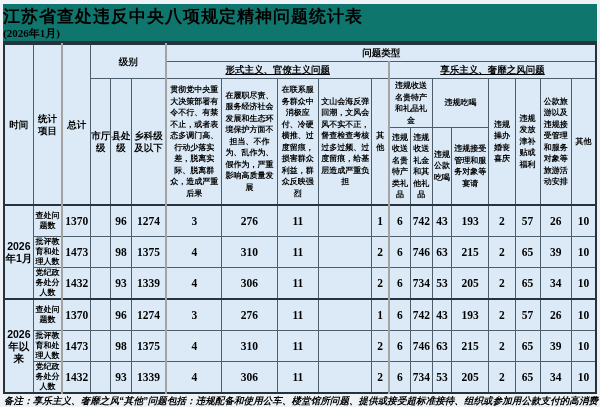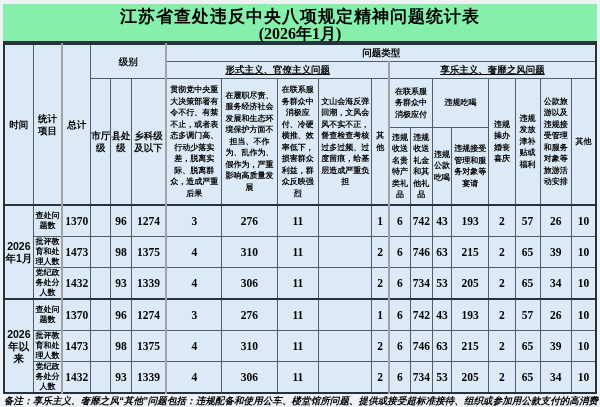--- a/index.html
+++ b/index.html
@@ -6,31 +6,31 @@
   body {
     width:600px; height:407px;
     background:#eef2f6;
     font-family:"Liberation Sans", sans-serif;
     color:#000;
     overflow:hidden;
   }
   .page { padding:4px 3px 0 3px; }
 
   .titleband {
-    background:#86efac;
+    background:#0f766e;
     border-bottom:2px solid #26323c;
-    text-align:center;
+    text-align:left;
     padding:2px 0 1px 0;
   }
   .title {
     font-size:17px; font-weight:bold; letter-spacing:1px; line-height:21px;
     font-family:"Liberation Sans", sans-serif;
   }
   .subtitle {
-    font-size:16px; font-weight:bold; line-height:13px;
+    font-size:11px; font-weight:bold; line-height:13px;
     font-family:"Liberation Serif", serif;
   }
 
   table.stats {
     table-layout:fixed;
     width:594px;
     border-collapse:collapse;
     background:#dbeaf6;
     border:2px solid #26323c;
   }
@@ -112,24 +112,24 @@
       <tr class="hr2">
         <th colspan="5" class="bl">形式主义、官僚主义问题</th>
         <th colspan="8" class="bl">享乐主义、奢靡之风问题</th>
       </tr>
       <tr class="hr3">
         <th rowspan="2">市厅级</th>
         <th rowspan="2">县处级</th>
         <th rowspan="2">乡科级及以下</th>
         <th rowspan="2" class="bl desc">贯彻党中央重大决策部署有令不行、有禁不止，或者表态多调门高、行动少落实差，脱离实际、脱离群众，造成严重后果</th>
         <th rowspan="2" class="desc">在履职尽责、服务经济社会发展和生态环境保护方面不担当、不作为、乱作为、假作为，严重影响高质量发展</th>
-        <th rowspan="2" class="desc">在联系服务群众中消极应付、冷硬横推、效率低下，损害群众利益，群众反映强烈</th>
+        <th rowspan="2" class="desc">在联系服务群众中消极应付、冷硬横推、过度留痕，损害群众利益，群众反映强烈</th>
         <th rowspan="2" class="desc">文山会海反弹回潮，文风会风不实不正，督查检查考核过多过频、过度留痕，给基层造成严重负担</th>
         <th rowspan="2" class="desc">其他</th>
-        <th colspan="2" class="bl desc">在联系服务群众中消极应付</th>
+        <th colspan="2" class="bl desc">违规收送名贵特产和礼品礼金</th>
         <th colspan="2" class="desc">违规吃喝</th>
         <th rowspan="2" class="desc">违规操办婚丧喜庆</th>
         <th rowspan="2" class="desc">违规发放津补贴或福利</th>
         <th rowspan="2" class="desc">公款旅游以及违规接受管理和服务对象等旅游活动安排</th>
         <th rowspan="2" class="desc">其他</th>
       </tr>
       <tr class="hr4">
         <th class="bl desc">违规收送名贵特产类礼品</th>
         <th class="desc">违规收送礼金和其他礼品</th>
         <th class="desc">违规公款吃喝</th>

